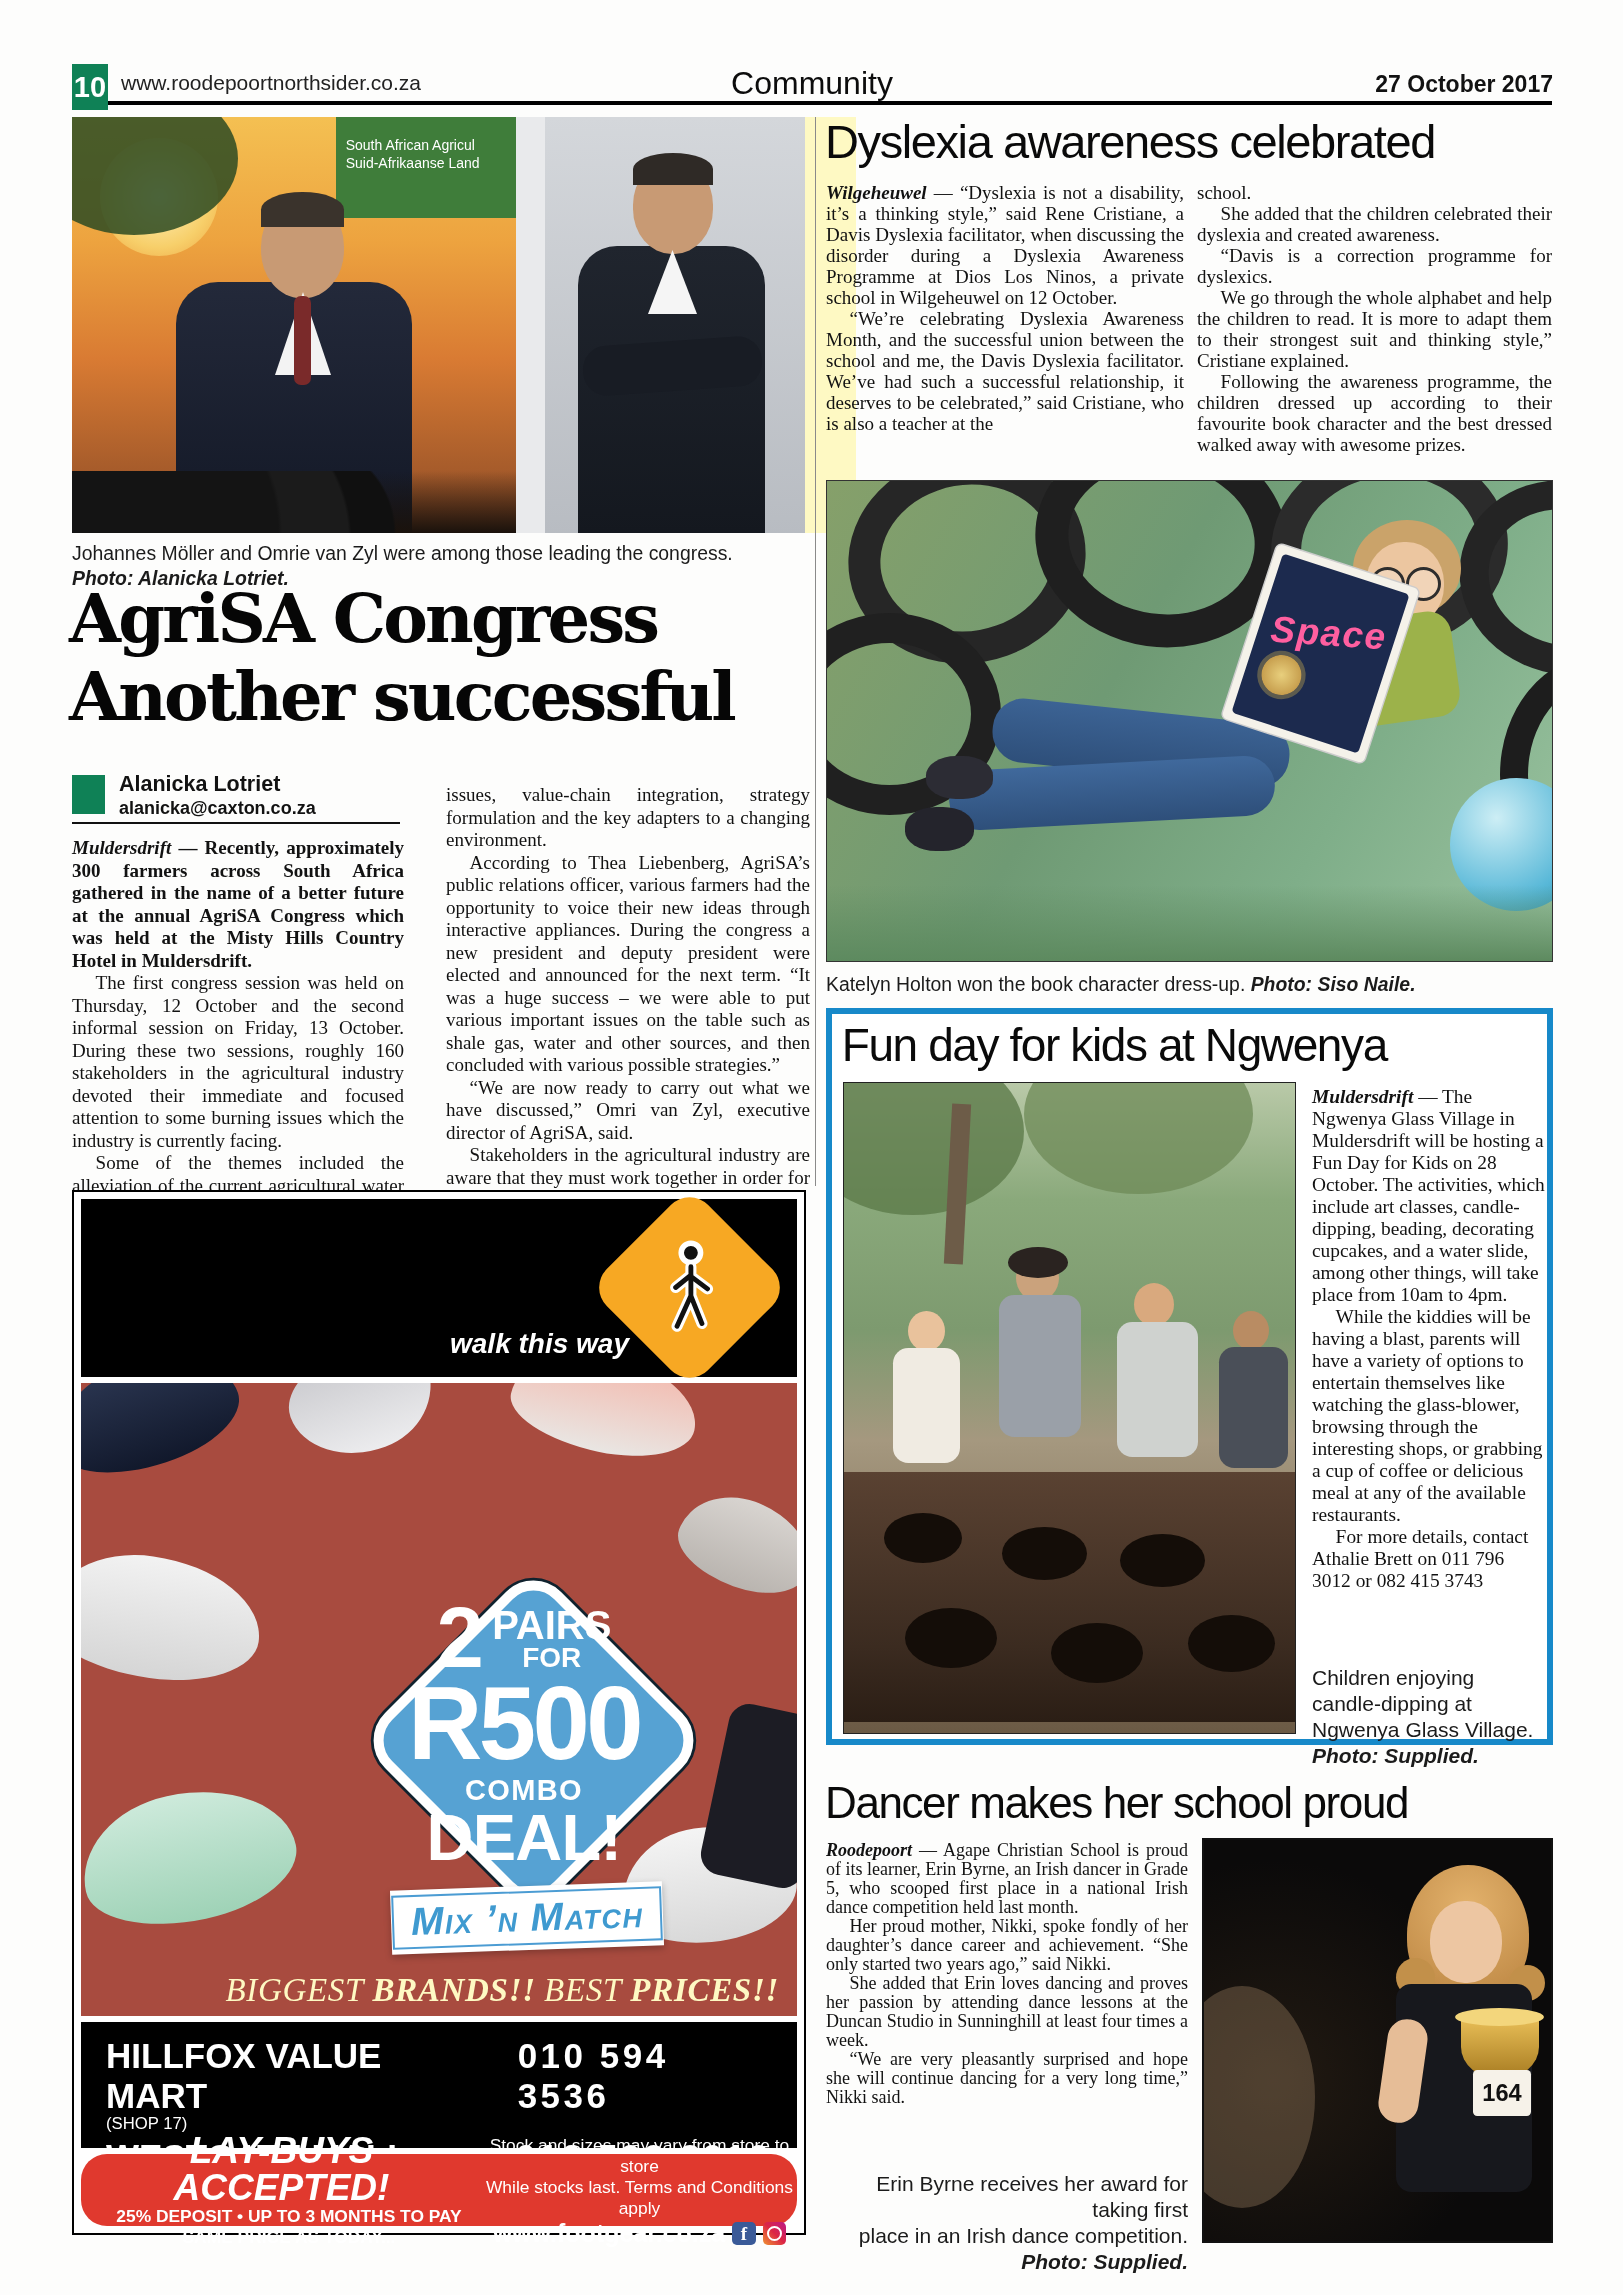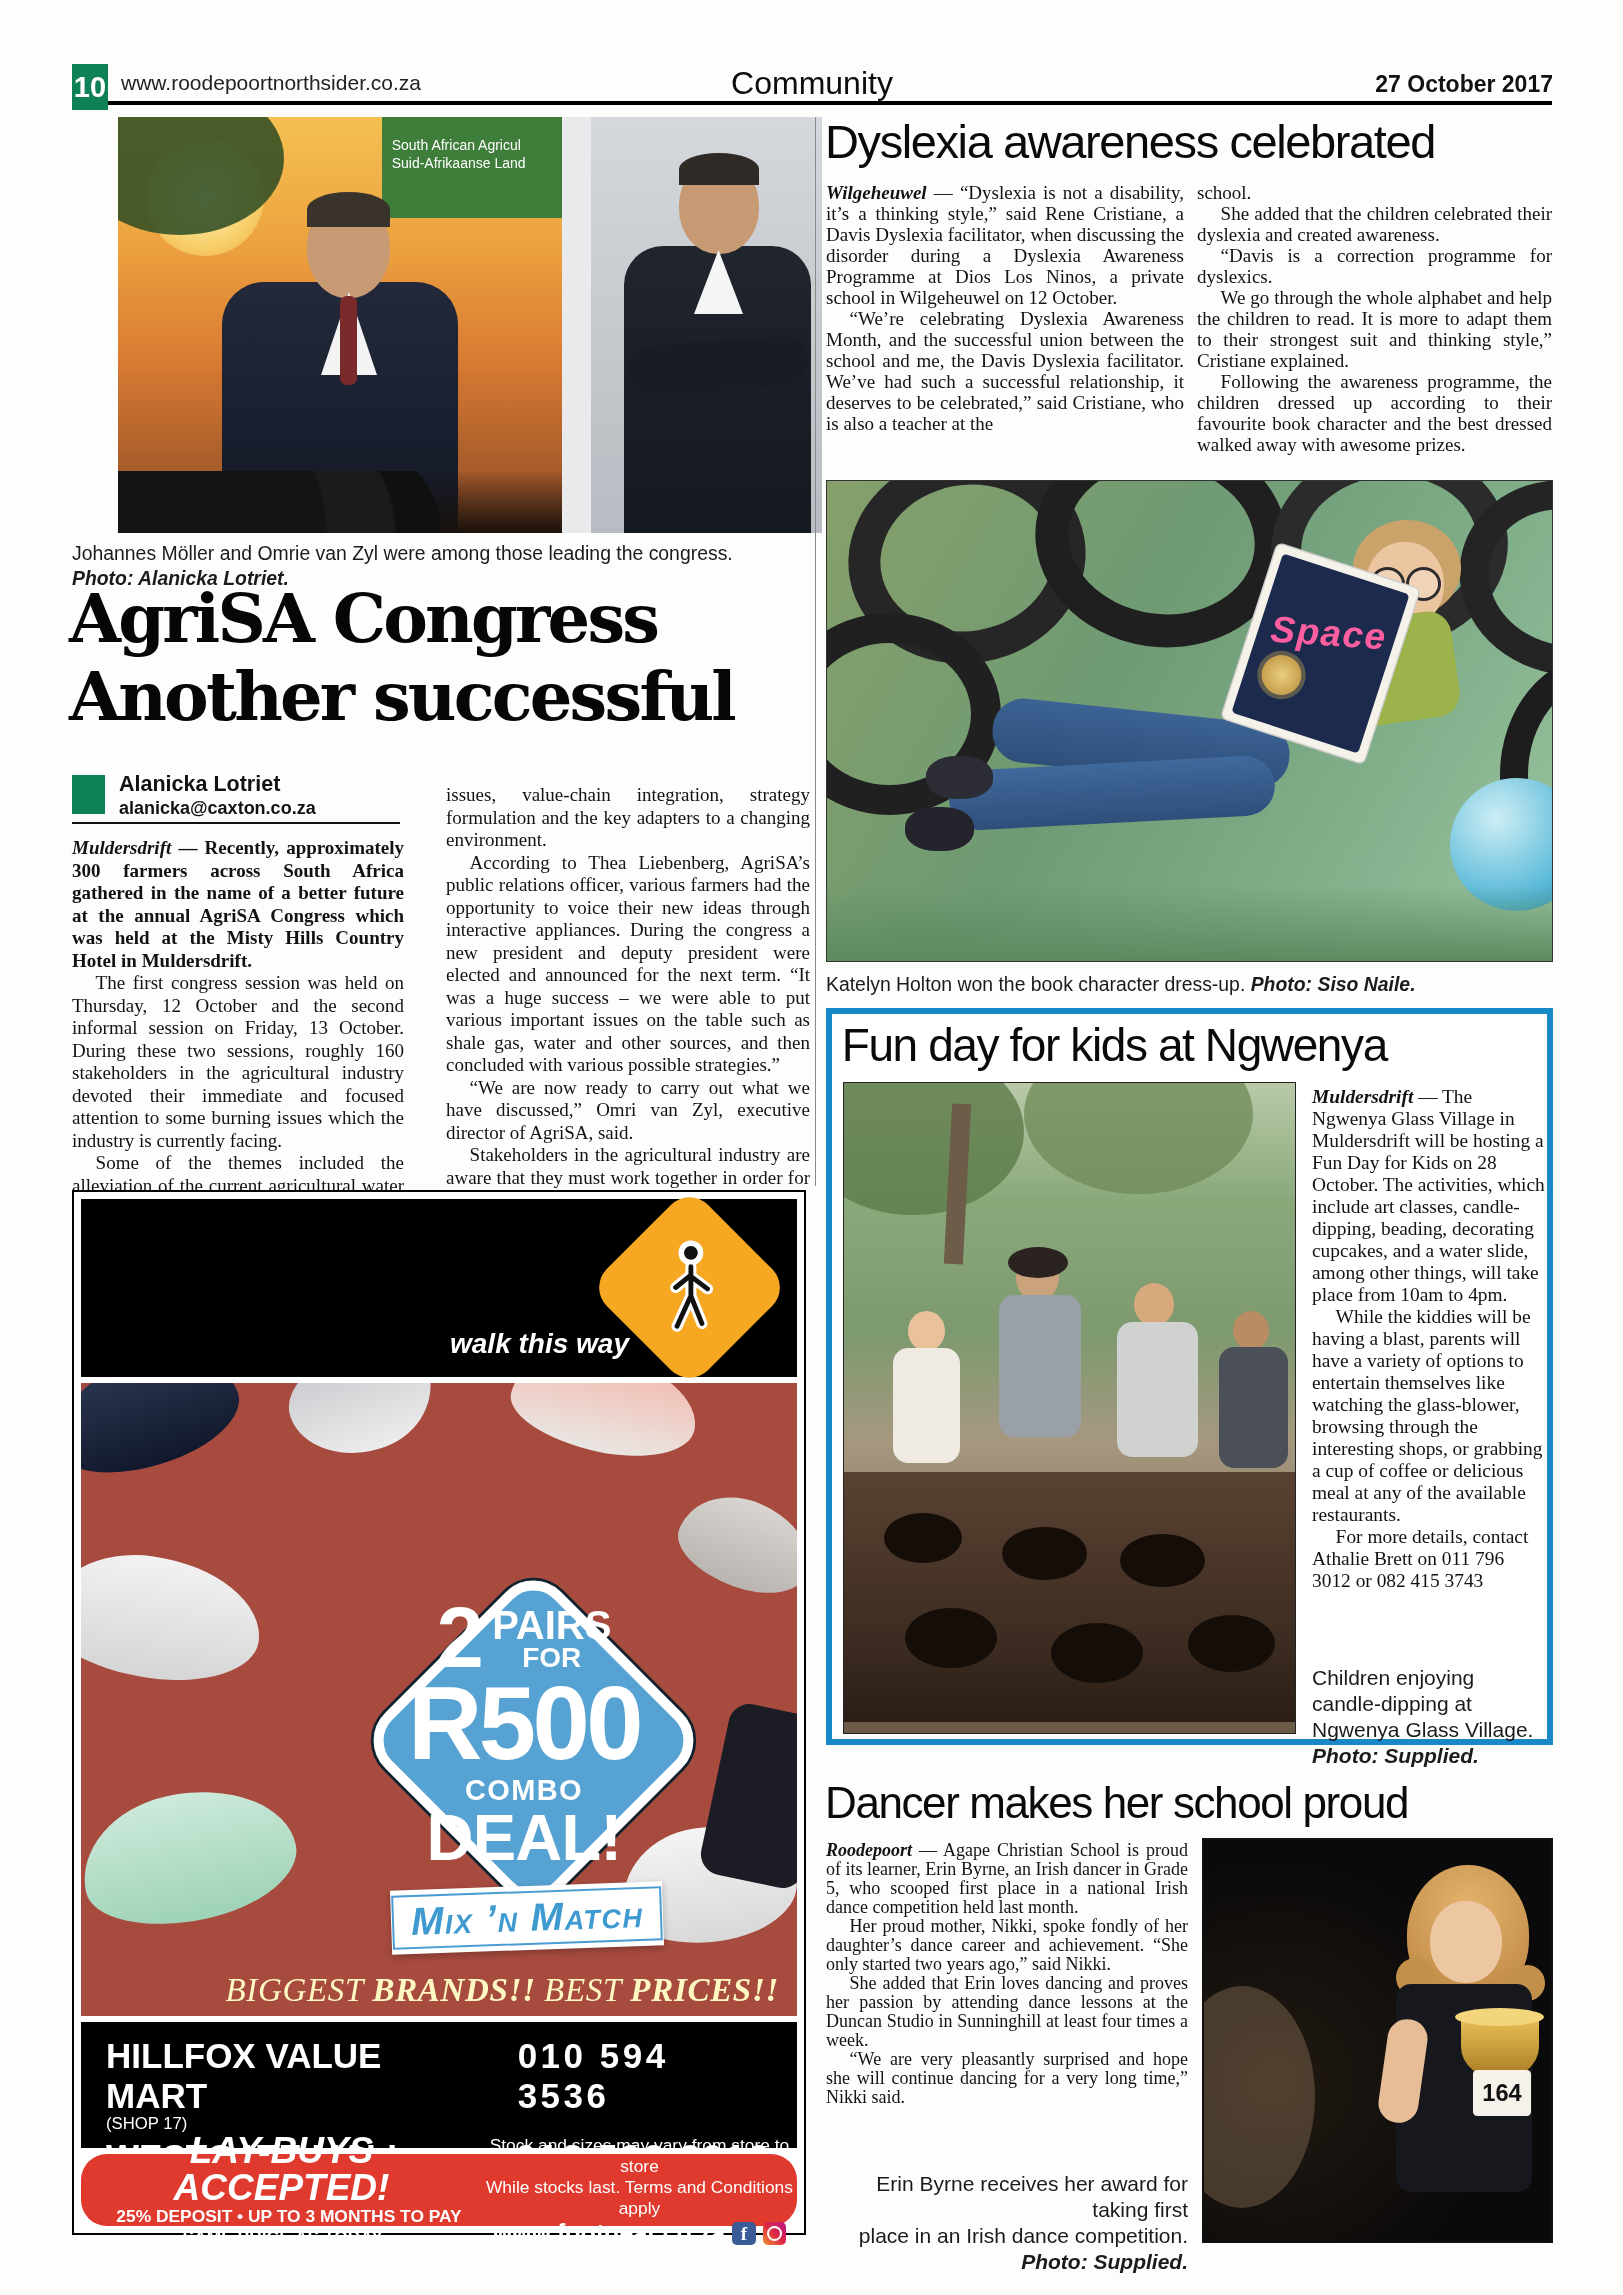--- a/index.html
+++ b/index.html
@@ -38,21 +38,21 @@
   .vdiv{left:815px;top:117px;width:1.4px;height:1069px;background:#8a8a8a;}
 
   
   .by-sq{left:72px;top:775px;width:33px;height:39px;background:#0f8156;}
   .by-name{left:119px;top:772px;font-family:"Liberation Sans",sans-serif;font-weight:bold;font-size:21.5px;}
   .by-mail{left:119px;top:798px;font-family:"Liberation Sans",sans-serif;font-weight:bold;font-size:18px;}
   .by-rule{left:72px;top:822px;width:328px;height:2.1px;background:#111;}
 
   
   .ph{overflow:hidden;}
-  .congress{left:72px;top:117px;width:704px;height:416px;background:#fef9c3;margin-left:46px;}
+  .congress{left:72px;top:117px;width:784px;height:416px;background:#fef9c3;}
   .cg-left{position:absolute;left:0;top:0;width:444px;height:416px;
     background:linear-gradient(180deg,#f4c052 0%,#eda33f 30%,#d97b33 58%,#8a4a26 100%);}
   .cg-sun{position:absolute;left:28px;top:21px;width:118px;height:118px;border-radius:50%;
     background:radial-gradient(#fff3c0,#f7cf6a 60%,rgba(247,207,106,0));}
   .cg-tree{position:absolute;left:-42px;top:-35px;width:208px;height:153px;border-radius:50%;
     background:#2c4a22;opacity:.85;}
   .cg-banner{position:absolute;left:264px;top:0;width:180px;height:82px;background:#3f7d3a;
     color:#fff;font-family:"Liberation Sans",sans-serif;font-size:14px;line-height:18px;padding:19.4px 9.7px 0;}
   .cg-man1-body{position:absolute;left:104px;top:165px;width:236px;height:251px;
     background:linear-gradient(#23293a,#131826);border-radius:42px 42px 0 0;}

